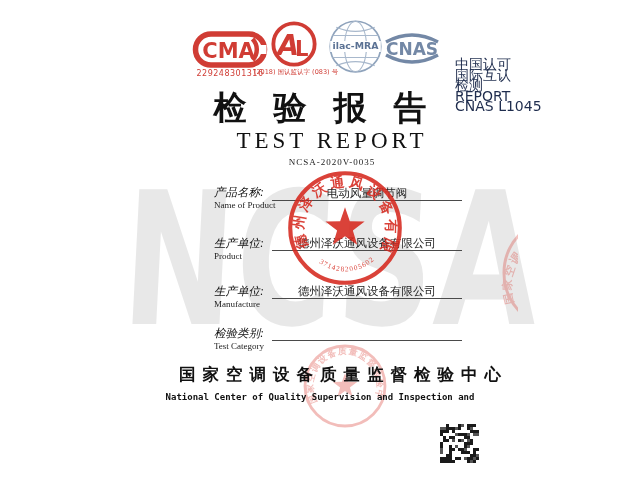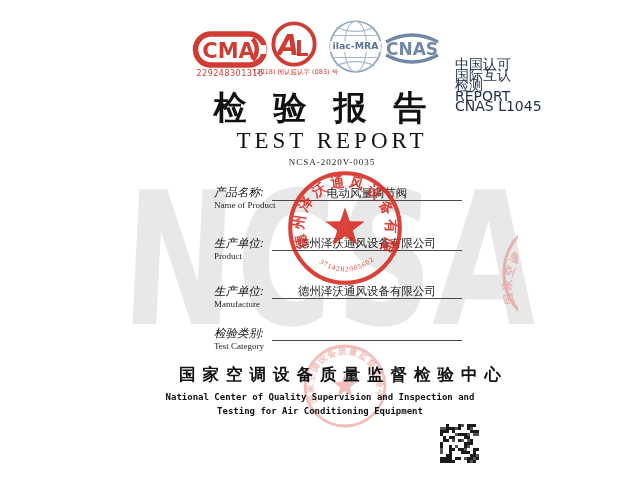--- a/index.html
+++ b/index.html
@@ -142,21 +142,20 @@
       </defs>
     <circle cx="60" cy="60" r="50" fill="none" stroke="#d6281e" stroke-width="3.5"></circle>
     <polygon points="60,44 63.8,54.8 75.2,55 66.1,62 69.4,73 60,66.4 50.6,73 53.9,62 44.8,55 56.2,54.8" fill="#d6281e"></polygon>
     <text font-size="11" font-weight="bold" fill="#d6281e" letter-spacing="1.5">
       <textPath href="#ringTop2">国家空调设备质量监督检验中心</textPath>
     </text>
   </svg>
 
   <div class="abs" id="footer-cn">国家空调设备质量监督检验中心</div>
   <div class="abs footer-en" id="footer-en1">National Center of Quality Supervision and Inspection and</div>
-  <div class="abs footer-en" id="footer-en2">Testing for Air Conditioning Equipment</div>
 
   <div class="abs" id="qr">
       <div style="background: transparent;"></div>
       <div style="background: transparent;"></div>
       <div style="background: rgb(26, 26, 26);"></div>
       <div style="background: transparent;"></div>
       <div style="background: transparent;"></div>
       <div style="background: transparent;"></div>
       <div style="background: rgb(26, 26, 26);"></div>
       <div style="background: rgb(85, 85, 85);"></div>

